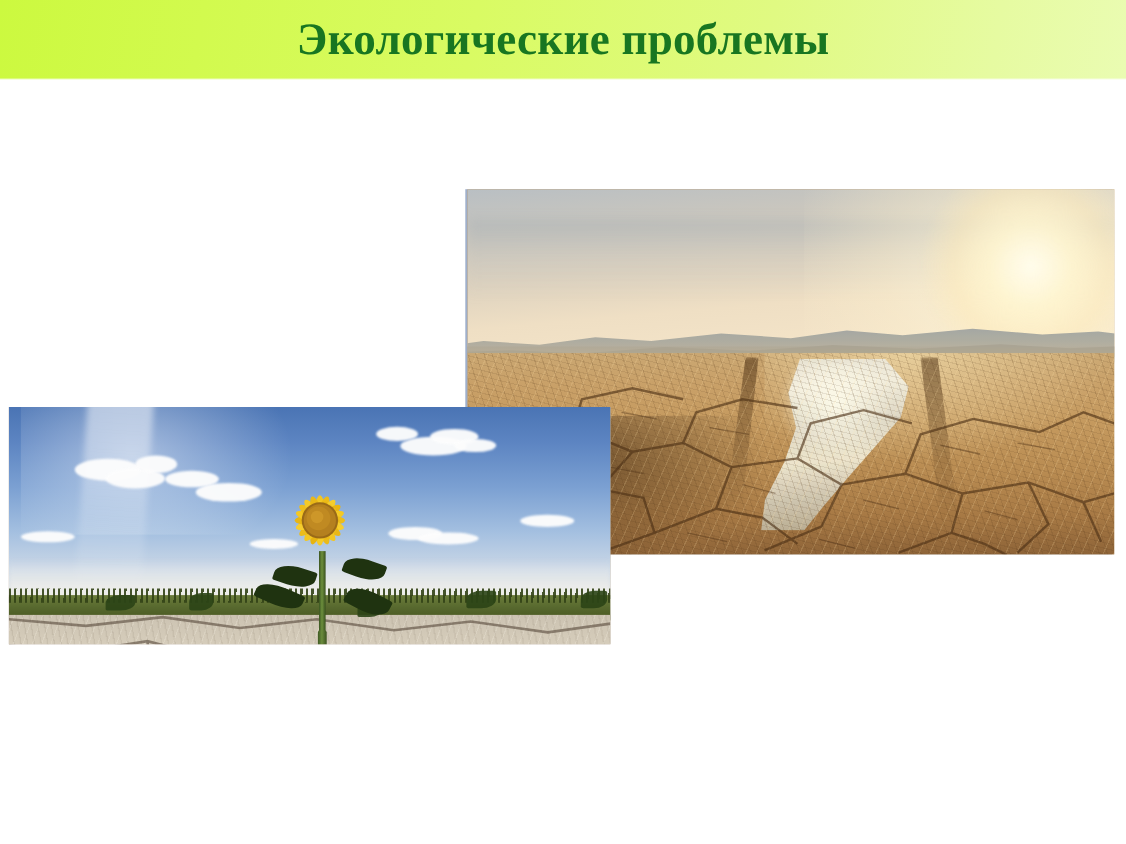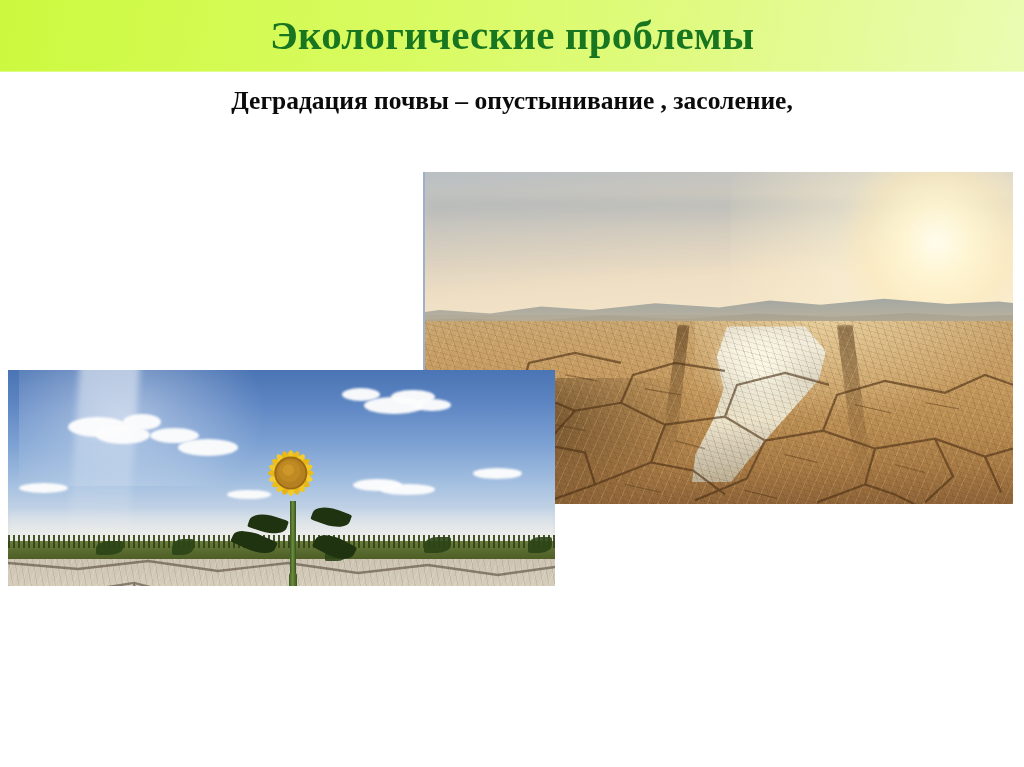--- a/index.html
+++ b/index.html
@@ -343,21 +343,20 @@
 </style>
 </head>
 <body>
 
 <div id="slide" class="noselect">
 
   <div class="header-band"></div>
   <div class="slide-title">Экологические проблемы</div>
 
   <div class="subtitle">
-    <div>Деградация почвы – опустынивание , засоление,</div>
   </div>
 
   <div class="photo-desert">
     <div class="d-sky"></div>
     <div class="d-cloudband"></div>
     <div class="d-sunhaze"></div>
     <div class="d-sun"></div>
     <div class="d-mtn-far"></div>
     <div class="d-mtn-near"></div>
     <div class="d-ground"></div>

